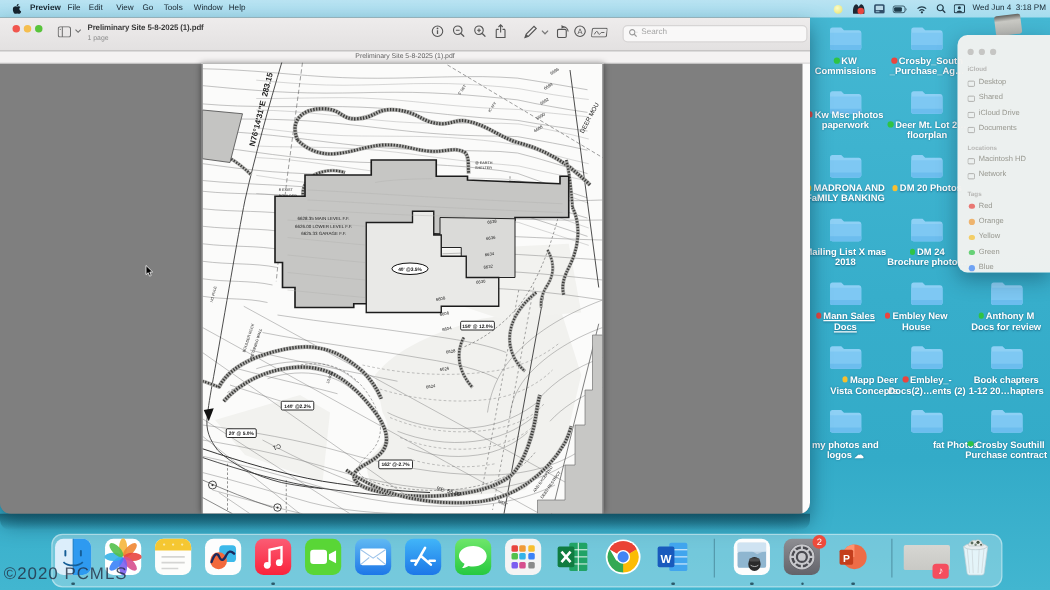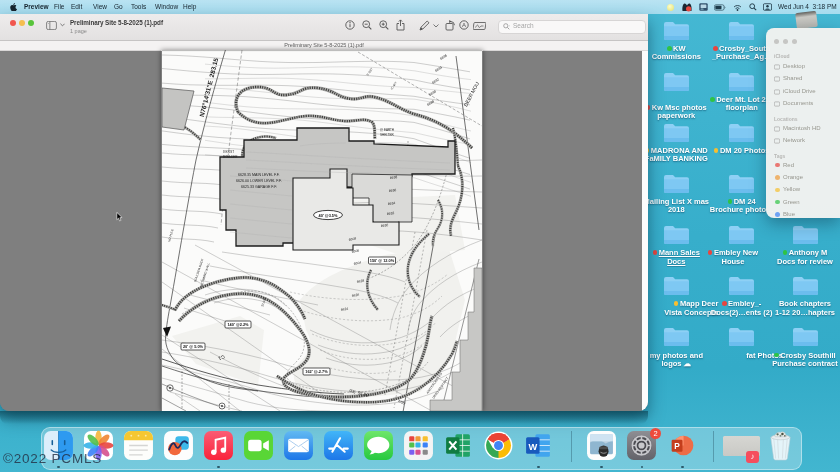--- a/index.html
+++ b/index.html
@@ -26,21 +26,21 @@
     <path d="M1,5.2 h25 V17 a2,2 0 0 1 -2,2 h-21 a2,2 0 0 1 -2,-2 Z" fill="#7ec8f3"></path>
     <path d="M1,15 h25 v2 a2,2 0 0 1 -2,2 h-21 a2,2 0 0 1 -2,-2 Z" fill="#6cbdee"></path>
   </svg>
 <div class="lbl" style="left:699.7px;top:45.0px;width:84px;"><span class="dot" style="background:#e9453f"></span>Crosby_South<br>_Purchase_Ag…</div>
 
 <svg class="abs" style="left:662.8px;top:71.5px" width="27" height="20" viewBox="0 0 27 20">
     <path d="M1,3 a2,2 0 0 1 2,-2 h7 l2.2,2.2 h11.8 a2,2 0 0 1 2,2 V17 a2,2 0 0 1 -2,2 h-21 a2,2 0 0 1 -2,-2 Z" fill="#8ed0f5"></path>
     <path d="M1,5.2 h25 V17 a2,2 0 0 1 -2,2 h-21 a2,2 0 0 1 -2,-2 Z" fill="#7ec8f3"></path>
     <path d="M1,15 h25 v2 a2,2 0 0 1 -2,2 h-21 a2,2 0 0 1 -2,-2 Z" fill="#6cbdee"></path>
   </svg>
-<div class="lbl" style="left:634.3px;top:104px;width:84px;"><span class="dot" style="background:#e9453f"></span>Kw Msc photos<br>paperwork</div>
+<div class="lbl" style="left:634.3px;top:88px;width:84px;"><span class="dot" style="background:#e9453f"></span>Kw Msc photos<br>paperwork</div>
 
 <svg class="abs" style="left:728.2px;top:71.5px" width="27" height="20" viewBox="0 0 27 20">
     <path d="M1,3 a2,2 0 0 1 2,-2 h7 l2.2,2.2 h11.8 a2,2 0 0 1 2,2 V17 a2,2 0 0 1 -2,2 h-21 a2,2 0 0 1 -2,-2 Z" fill="#8ed0f5"></path>
     <path d="M1,5.2 h25 V17 a2,2 0 0 1 -2,2 h-21 a2,2 0 0 1 -2,-2 Z" fill="#7ec8f3"></path>
     <path d="M1,15 h25 v2 a2,2 0 0 1 -2,2 h-21 a2,2 0 0 1 -2,-2 Z" fill="#6cbdee"></path>
   </svg>
 <div class="lbl" style="left:699.7px;top:96.0px;width:84px;"><span class="dot" style="background:#2fc344"></span>Deer Mt. Lot 2…<br>floorplan</div>
 
 <svg class="abs" style="left:662.8px;top:122.6px" width="27" height="20" viewBox="0 0 27 20">
     <path d="M1,3 a2,2 0 0 1 2,-2 h7 l2.2,2.2 h11.8 a2,2 0 0 1 2,2 V17 a2,2 0 0 1 -2,2 h-21 a2,2 0 0 1 -2,-2 Z" fill="#8ed0f5"></path>
@@ -713,13 +713,13 @@
     <circle cx="15" cy="6.5" r="1" fill="#7c8a7e"></circle>
     <circle cx="19.5" cy="6.5" r="0.9" fill="#5c6456"></circle>
 </svg>
 <div class="abs" style="left:57.0px;top:465.5px;width:2.5px;height:2.5px;border-radius:2px;background:#2c5a6b;"></div>
 <div class="abs" style="left:217.0px;top:465.5px;width:2.5px;height:2.5px;border-radius:2px;background:#2c5a6b;"></div>
 <div class="abs" style="left:537.0px;top:465.5px;width:2.5px;height:2.5px;border-radius:2px;background:#2c5a6b;"></div>
 <div class="abs" style="left:600.0px;top:465.5px;width:2.5px;height:2.5px;border-radius:2px;background:#2c5a6b;"></div>
 <div class="abs" style="left:640.5px;top:465.5px;width:2.5px;height:2.5px;border-radius:2px;background:#2c5a6b;"></div>
 <div class="abs" style="left:681.0px;top:465.5px;width:2.5px;height:2.5px;border-radius:2px;background:#2c5a6b;"></div>
 
-<div class="abs" style="left:3px;top:451px;font-size:13.5px;color:rgba(35,45,65,0.8);letter-spacing:0.8px;">©2022 PCMLS</div>
+<div class="abs" style="left:3px;top:451px;font-size:13.5px;color:rgba(35,45,65,0.8);letter-spacing:0.8px;">©2020 PCMLS</div>
 
 </body></html>

